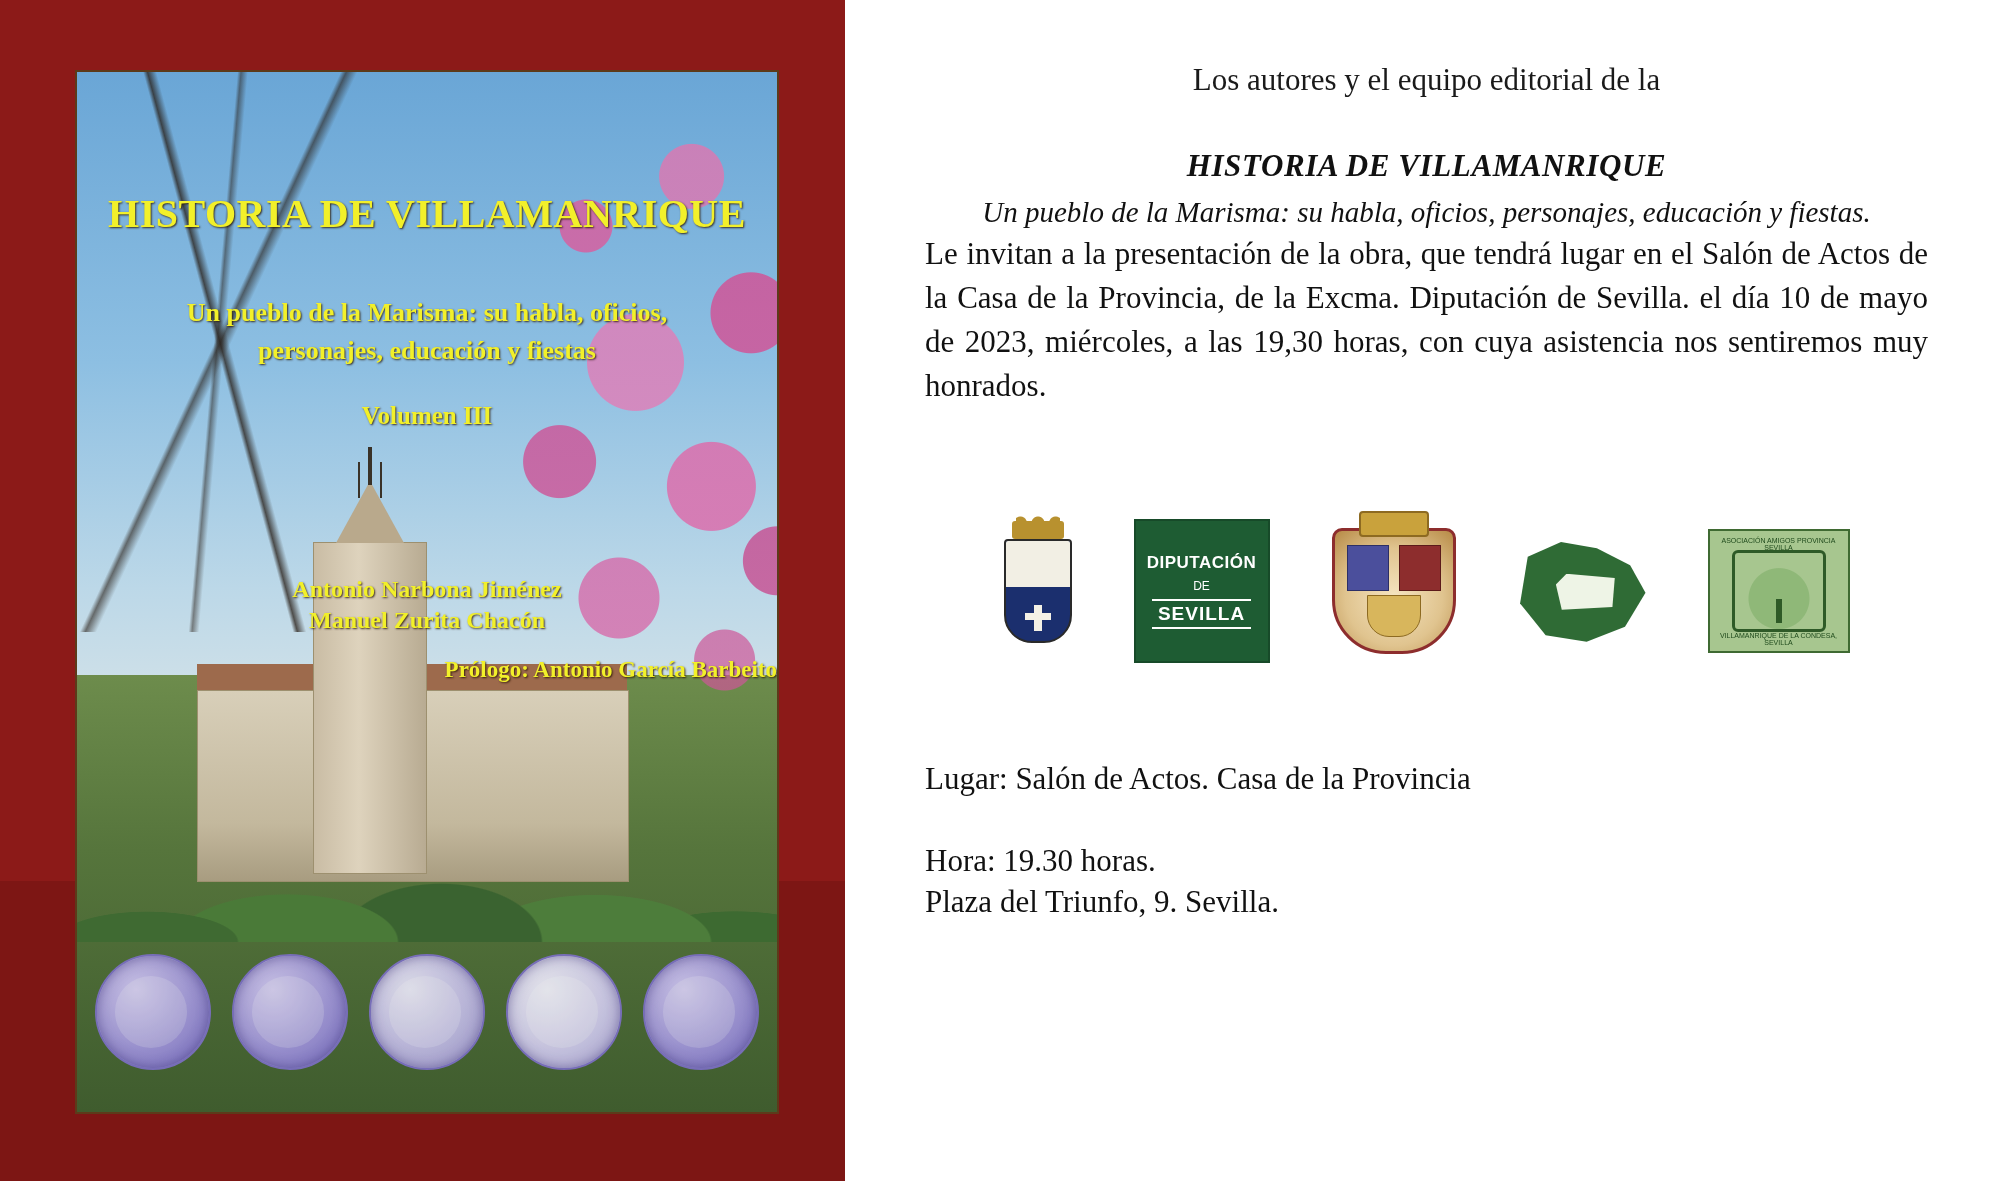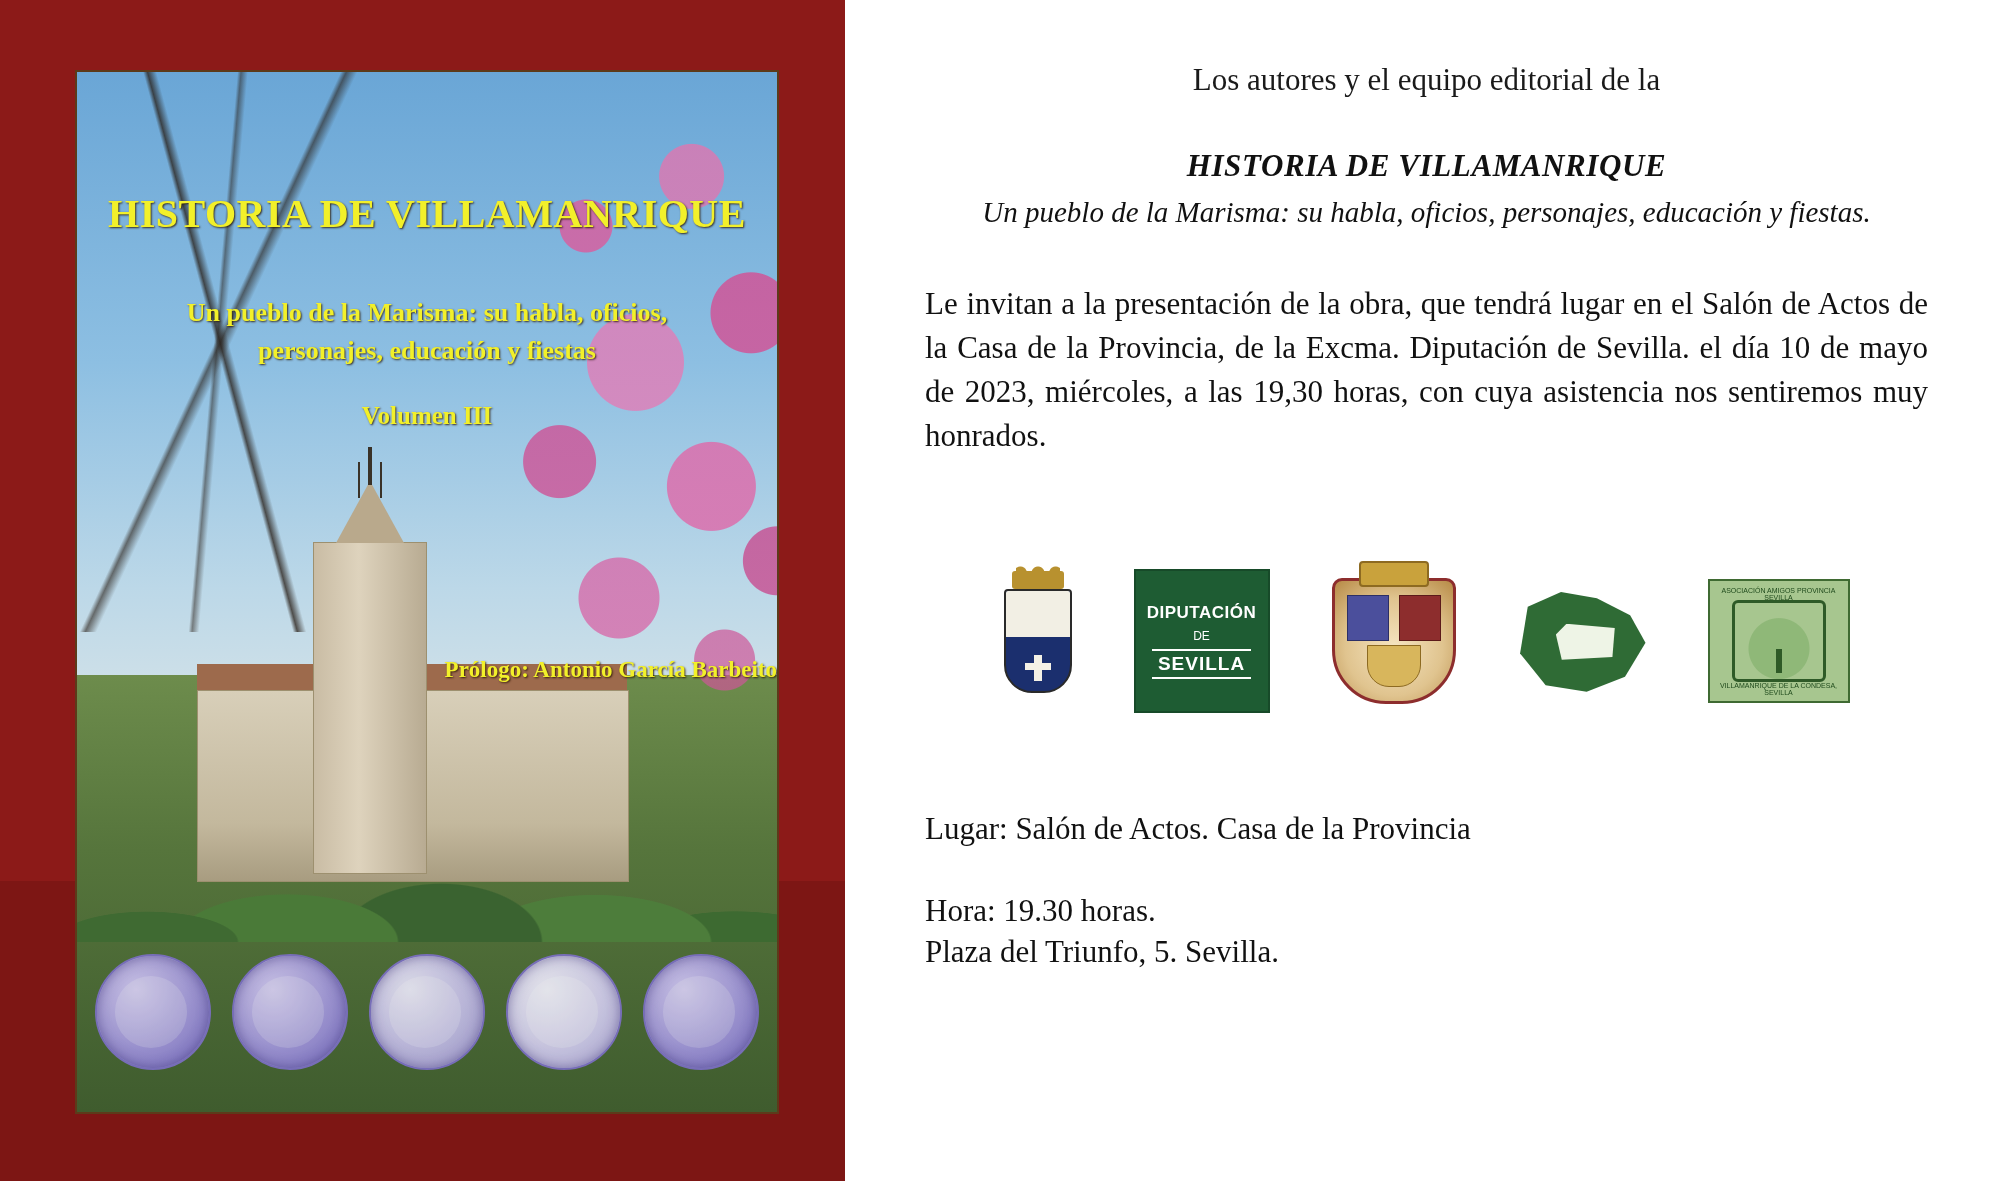--- a/index.html
+++ b/index.html
@@ -234,21 +234,20 @@
     color: #111;
     margin-top: 10px;
     line-height: 1.3;
     padding: 0 70px;
   }
   .inv-body {
     text-align: justify;
     font-size: 31px;
     color: #111;
     line-height: 1.42;
-    margin-top: 50px;
     padding: 0 20px 0 20px;
   }
 
   
   .logos {
     margin-top: 108px;
     display: flex;
     align-items: center;
     justify-content: center;
     gap: 62px;
@@ -420,20 +419,24 @@
       <div class="blossom"></div>
       <div class="branches"></div>
       <div class="church-roof"></div>
       <div class="church-body"></div>
       <div class="tower"></div>
       <div class="shrubs"></div>
 
       <div class="cover-text cover-title">HISTORIA DE VILLAMANRIQUE</div>
       <div class="cover-text cover-subtitle">Un pueblo de la Marisma: su habla, oficios, personajes, educación y fiestas</div>
       <div class="cover-text cover-volume">Volumen III</div>
+      <div class="cover-text cover-authors">
+        <div>Antonio Narbona Jiménez</div>
+        <div>Manuel Zurita Chacón</div>
+      </div>
       <div class="cover-text cover-prologue">Prólogo: Antonio García Barbeito</div>
 
       <div class="coins">
         <div class="coin"></div>
         <div class="coin"></div>
         <div class="coin"></div>
         <div class="coin"></div>
         <div class="coin"></div>
       </div>
     </div>
@@ -477,17 +480,17 @@
         <div class="ring"></div>
         <div class="foot">VILLAMANRIQUE DE LA CONDESA, SEVILLA</div>
       </div>
     </div>
 
     <div class="footer">
       <div class="footer-row">
         <span class="footer-place">Lugar: Salón de Actos. Casa de la Provincia</span>
         <span class="footer-time">Hora: 19.30 horas.</span>
       </div>
-      <div>Plaza del Triunfo, 5. Sevilla.</div>
+      <div>Plaza del Triunfo, 9. Sevilla.</div>
     </div>
   </div>
 
 </div>
 
 </body></html>

